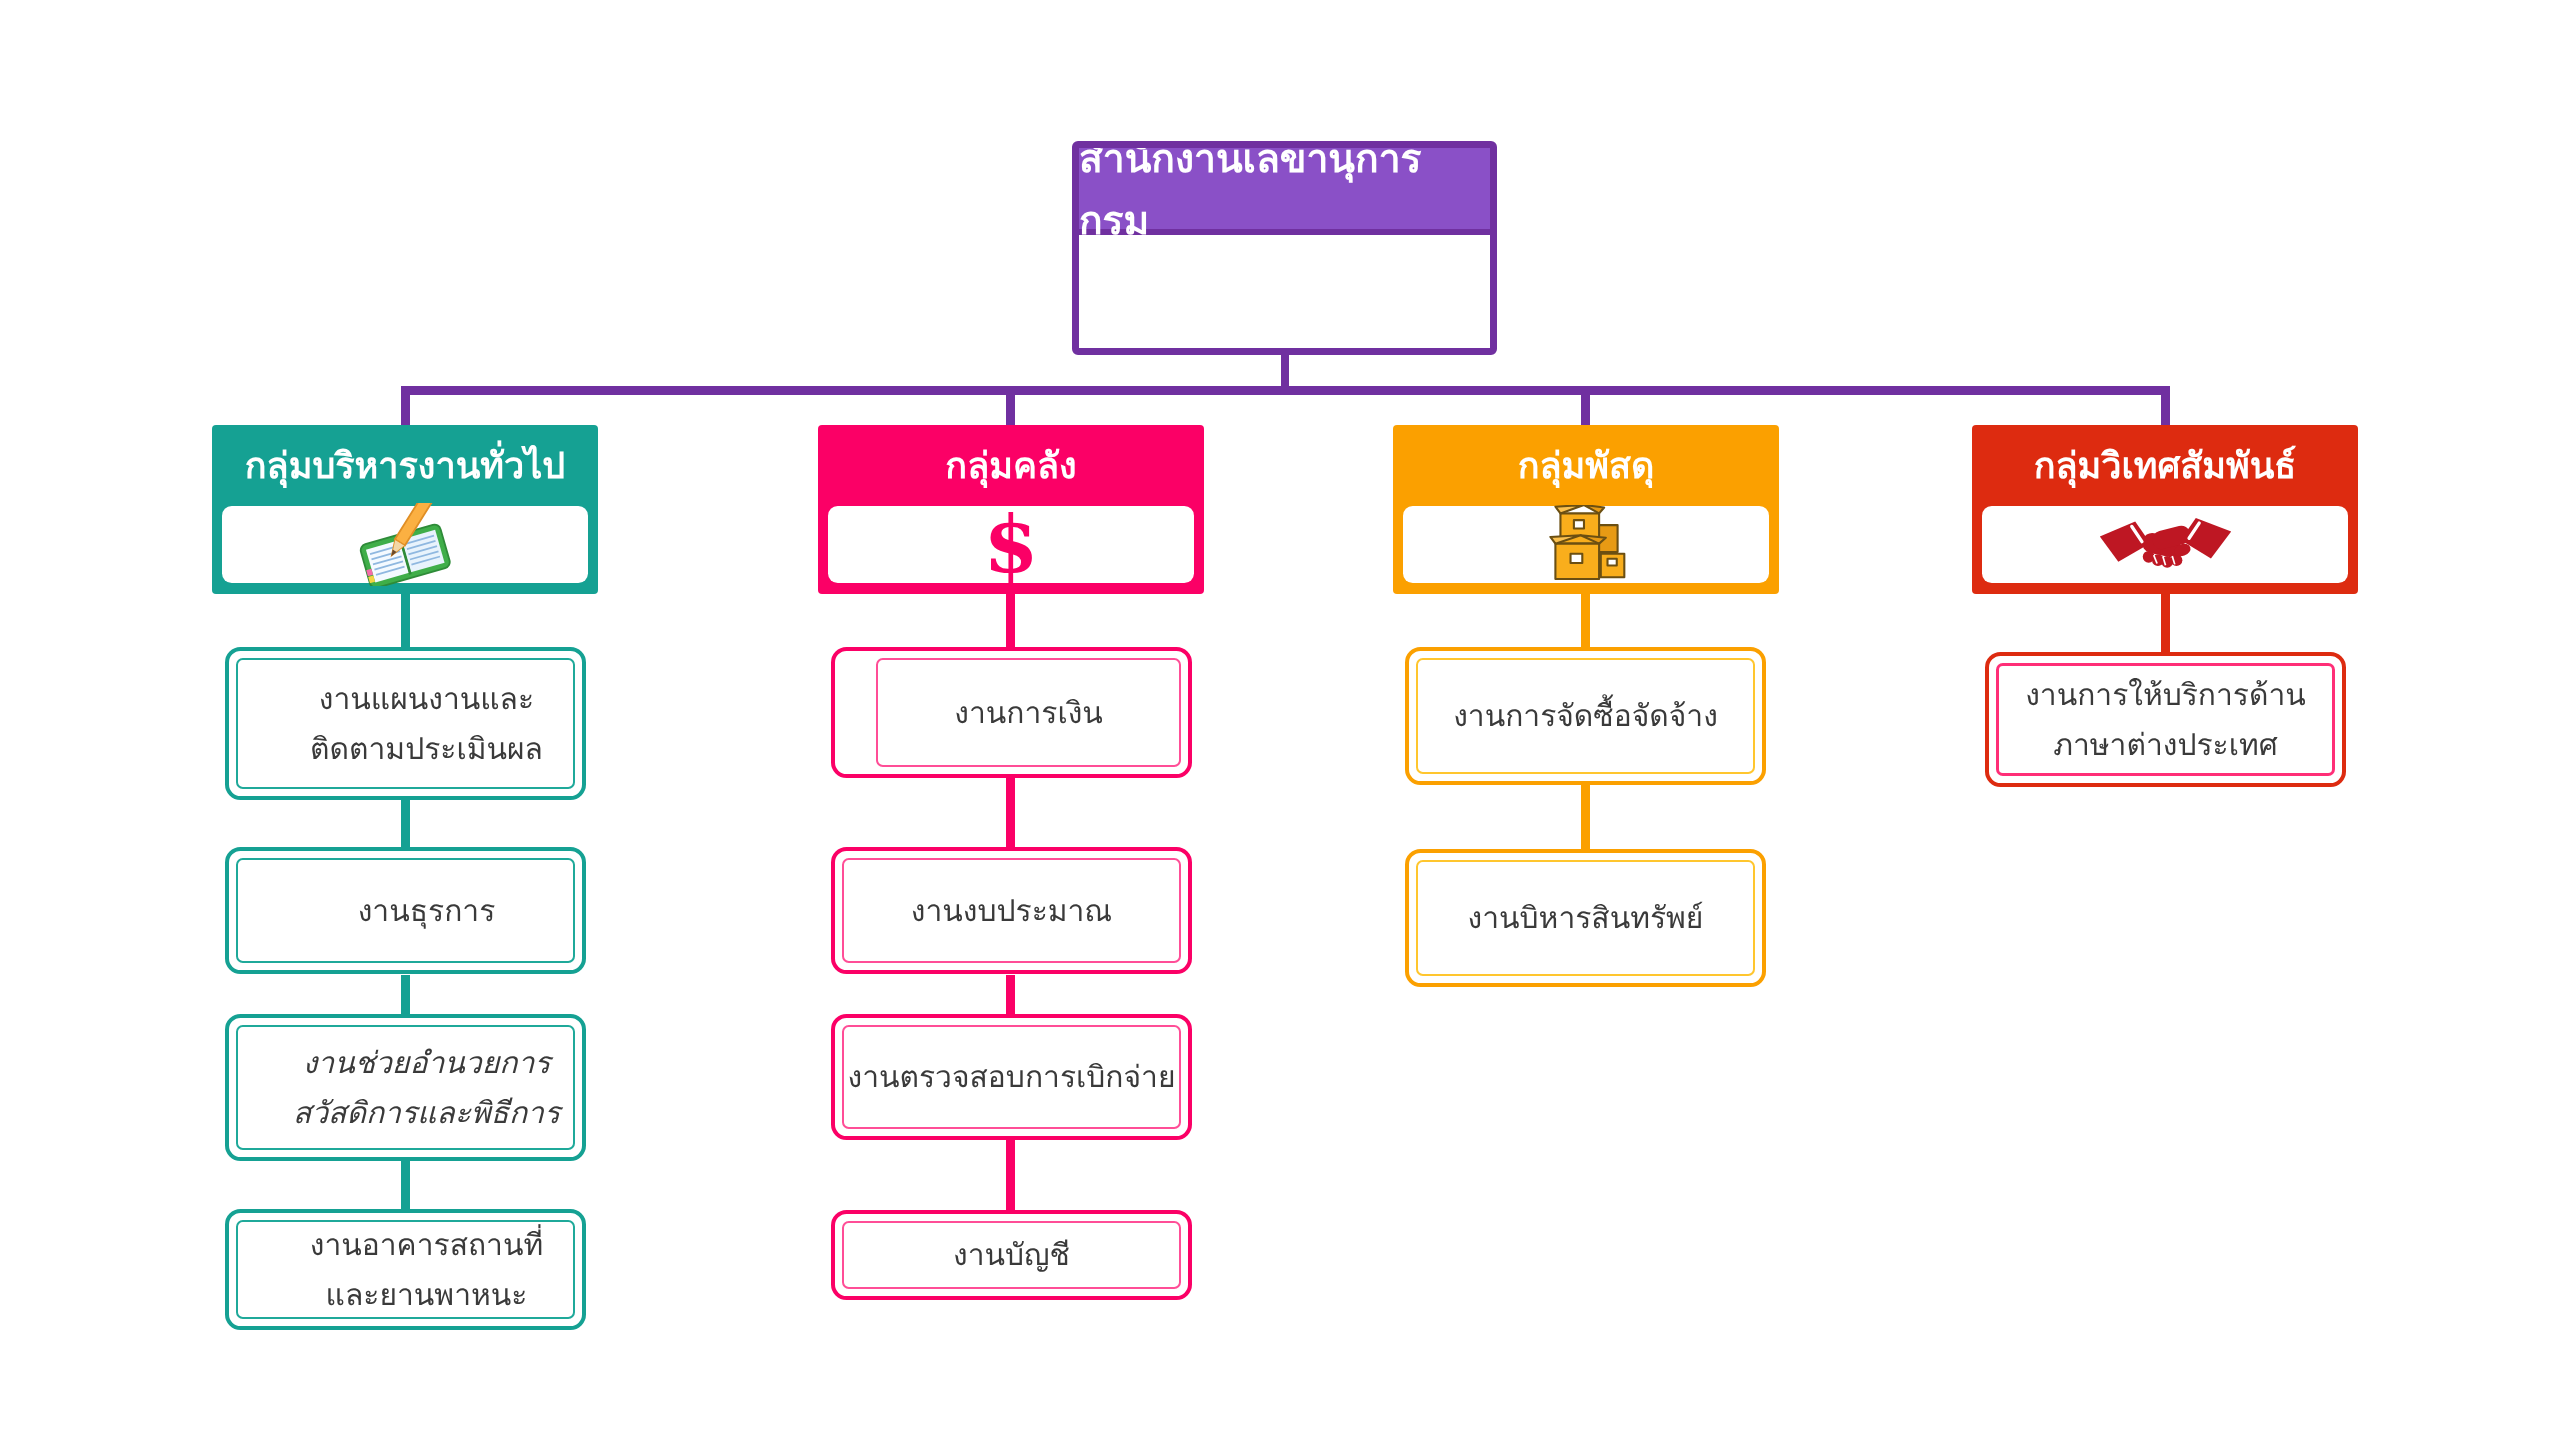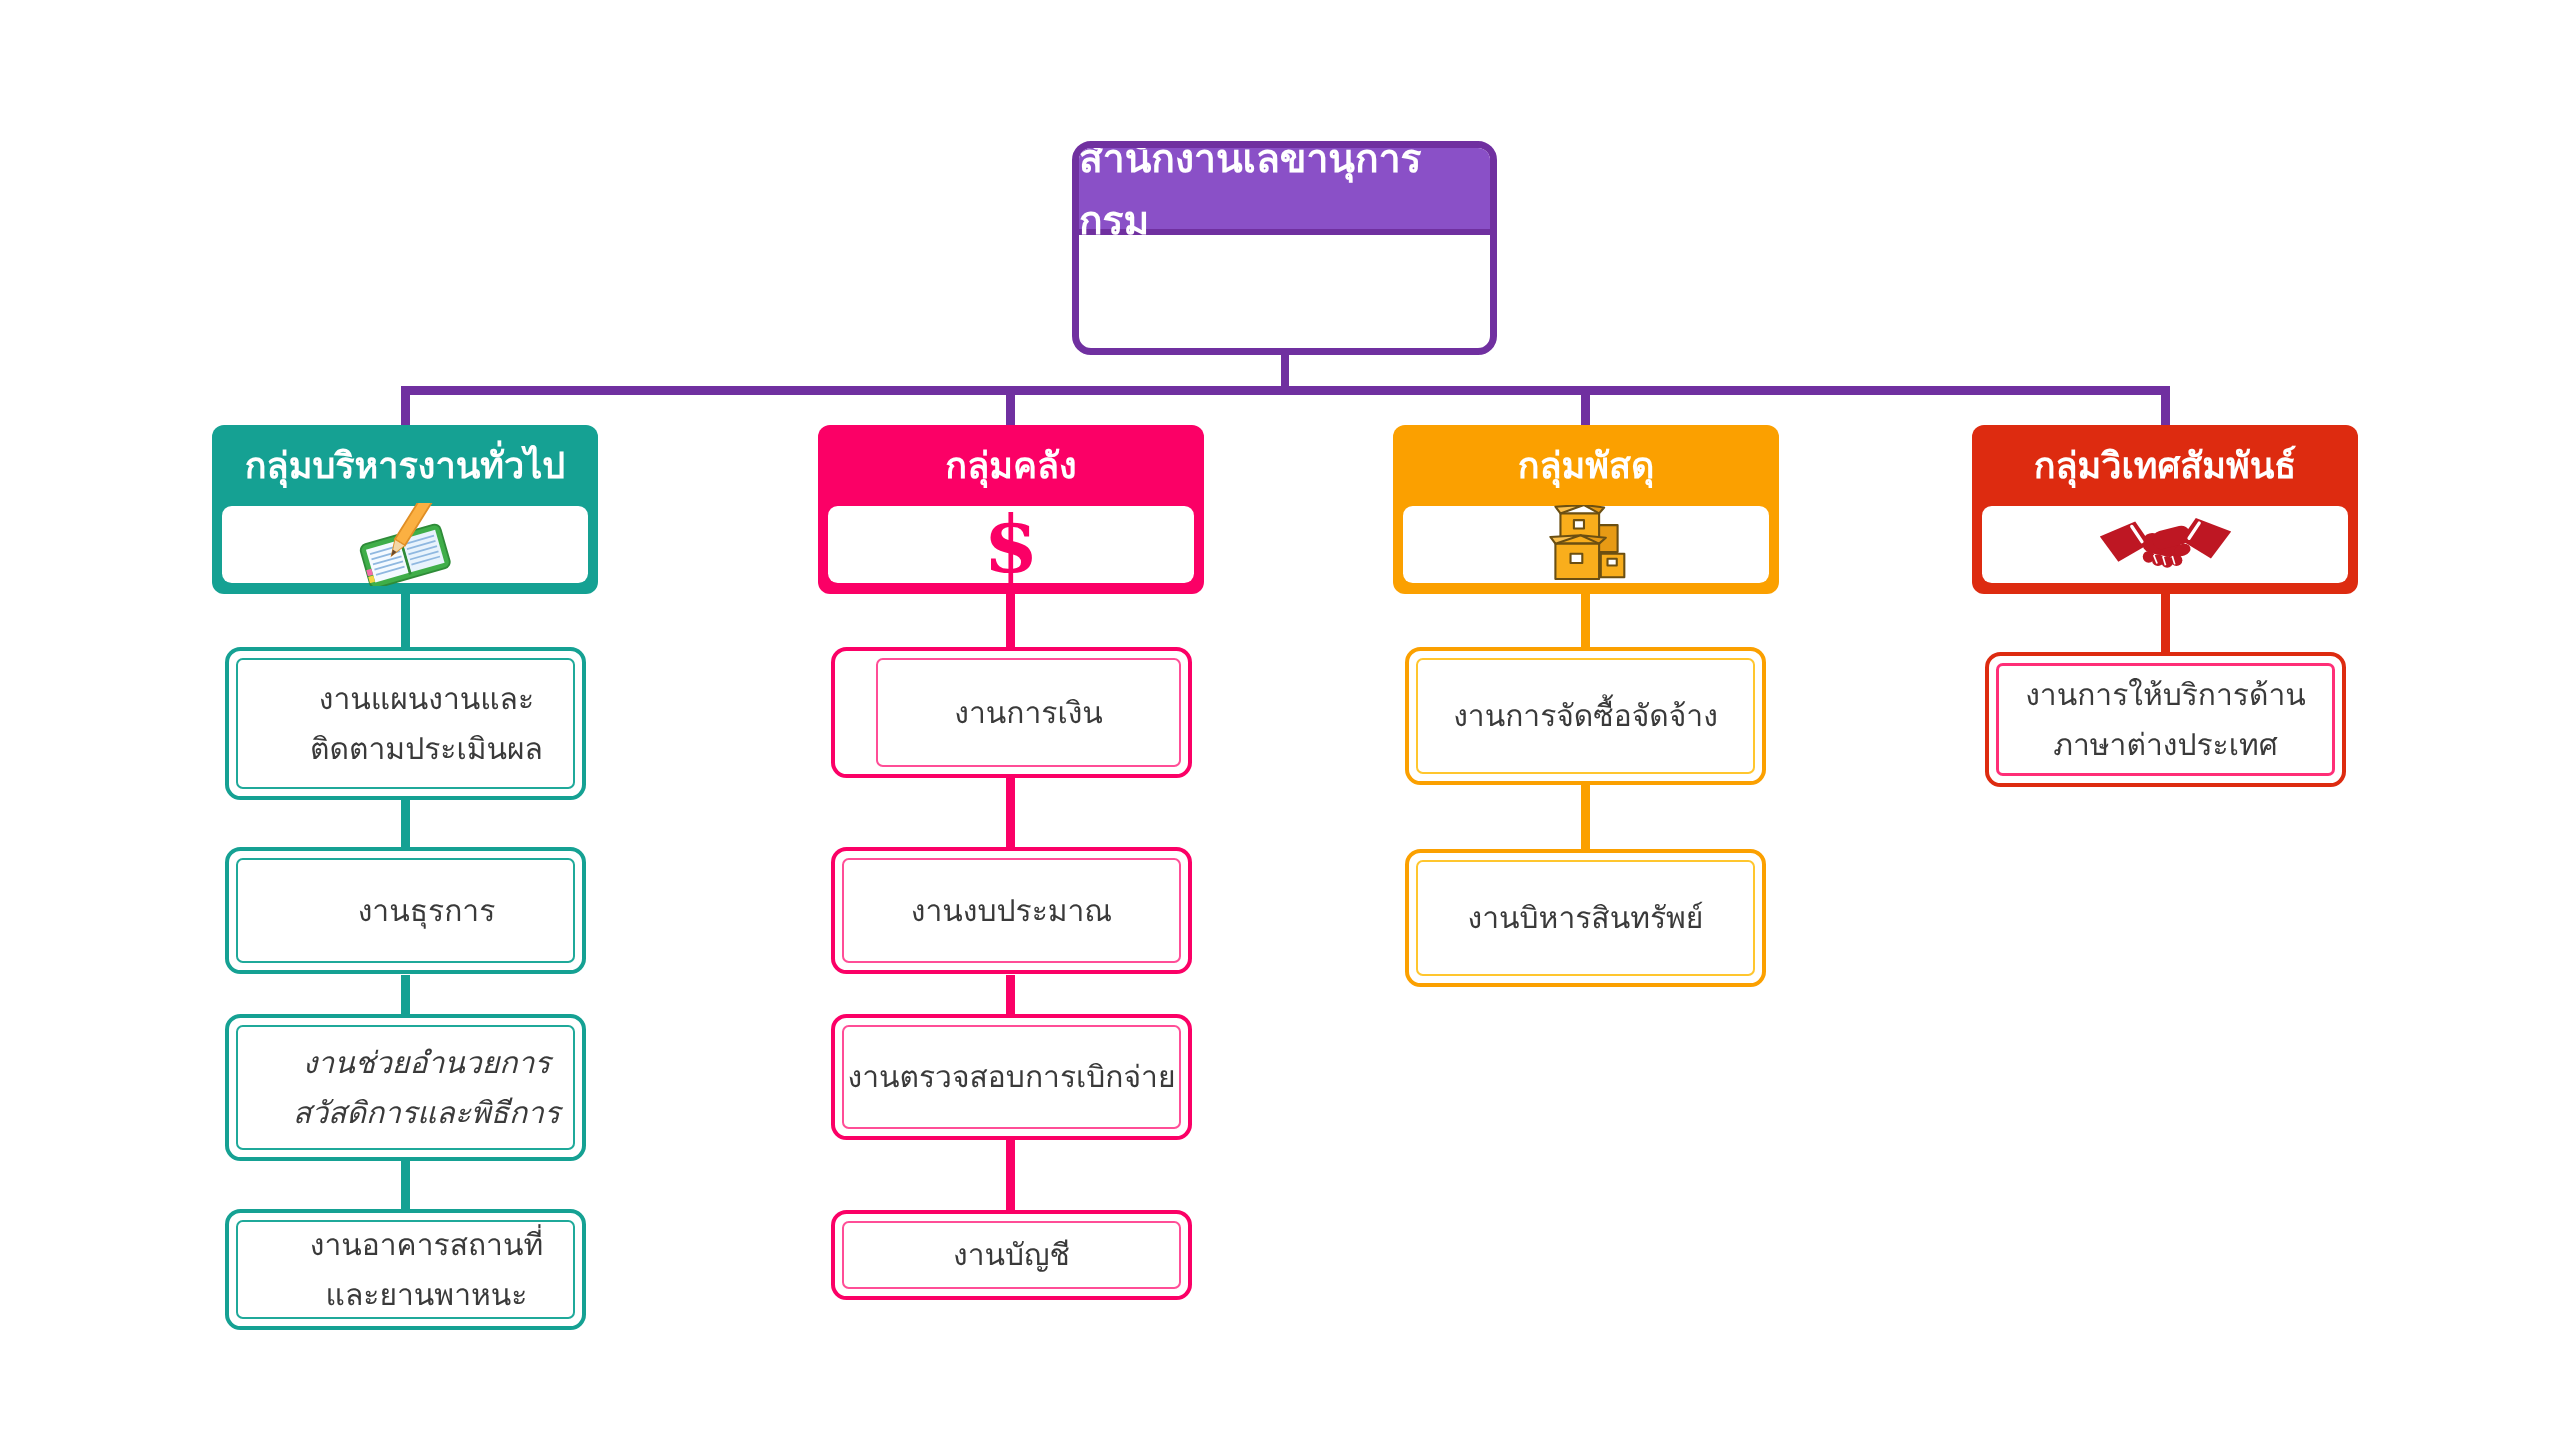--- a/index.html
+++ b/index.html
@@ -13,37 +13,37 @@
   .conn{position:absolute;}
   .conn-purple{background:#7030A0;}
   .conn-teal{background:#15A193;}
   .conn-pink{background:#FB0066;}
   .conn-orange{background:#FBA000;}
   .conn-red{background:#DD2B10;}
 
   
   .root-box{
     position:absolute;left:1072px;top:141px;width:425px;height:214px;
-    box-sizing:border-box;border:7.7px solid #7030A0;border-radius:19px;
+    box-sizing:border-box;border:7.7px solid #7030A0;border-radius:6px;
     background:#ffffff;overflow:hidden;
   }
   .root-head{
     height:81px;background:#8A50C7;border-bottom:6.8px solid #7030A0;
     display:flex;align-items:center;justify-content:center;
     color:#ffffff;font-size:39px;font-weight:bold;
   }
   .root-body{
     height:119px;display:flex;align-items:center;justify-content:center;
     color:#7030A0;font-size:33px;font-weight:bold;
   }
 
   
   .group{
     position:absolute;top:425px;width:386px;height:169px;
-    box-sizing:border-box;border-radius:12px;overflow:hidden;
+    box-sizing:border-box;border-radius:4px;overflow:hidden;
   }
   .g-head{
     position:absolute;left:0;right:0;top:0;height:81px;
     display:flex;align-items:center;justify-content:center;
     color:#ffffff;font-size:36px;font-weight:bold;
   }
   .g-body{
     position:absolute;left:9.7px;right:9.7px;top:81px;bottom:10.6px;
     background:#ffffff;border-radius:9.7px;
     display:flex;align-items:center;justify-content:center;

